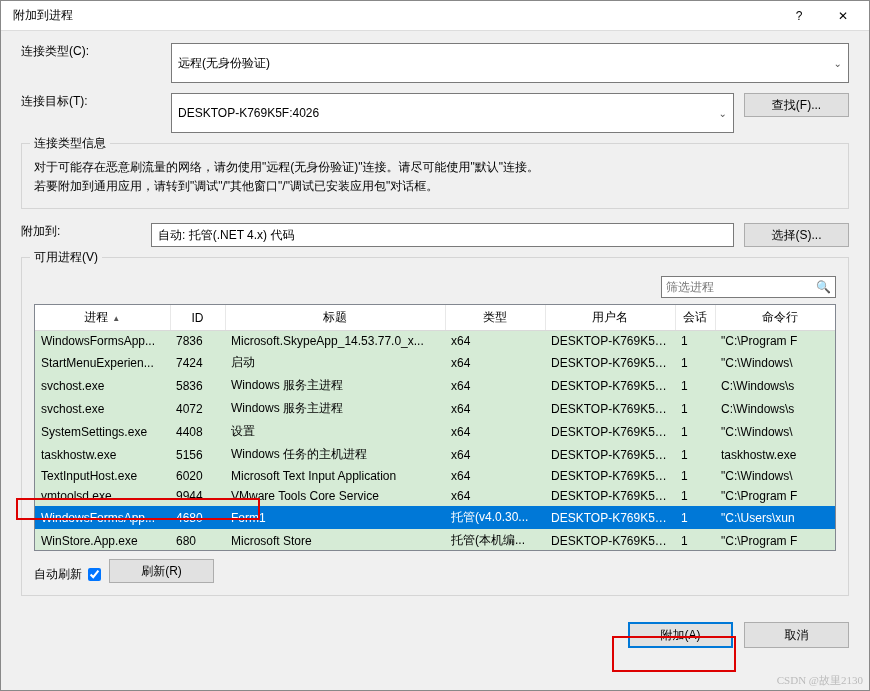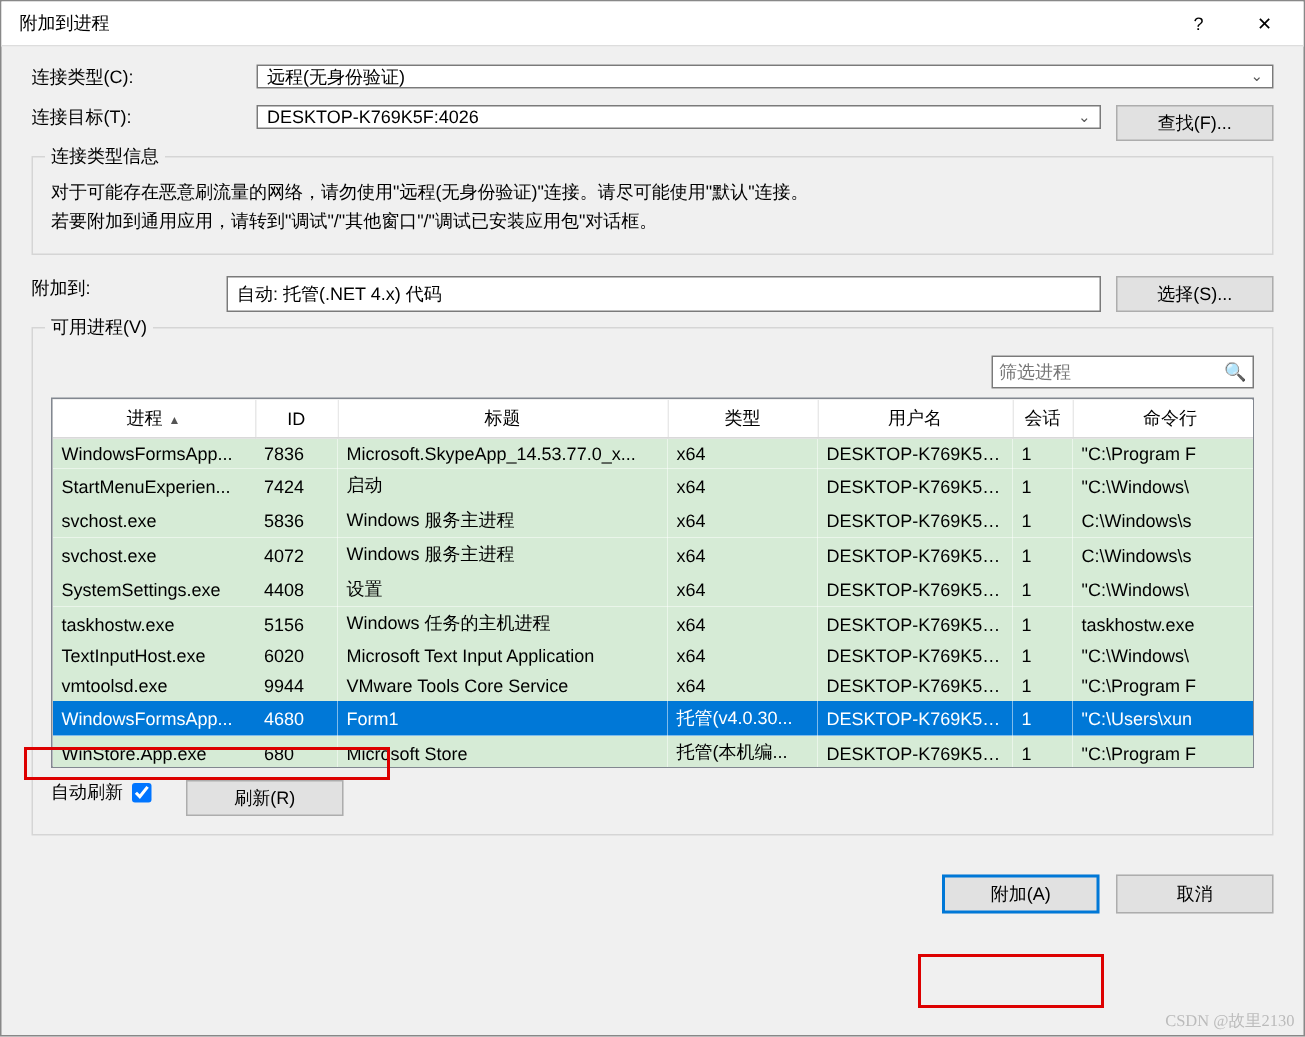--- a/index.html
+++ b/index.html
@@ -4,21 +4,21 @@
   <style>
     * { box-sizing: border-box; margin: 0; padding: 0; }
     body { font-family: "Microsoft YaHei", "Segoe UI", sans-serif; font-size: 12px; background: #f0f0f0; color: #000; }
     .dialog { width: 870px; height: 691px; background: #f0f0f0; border: 1px solid #888; position: relative; }
     .titlebar { height: 30px; background: #fff; display: flex; align-items: center; padding: 0 4px; border-bottom: 1px solid #ddd; }
     .titlebar .title { flex: 1; padding-left: 8px; font-size: 12px; }
     .titlebar .btn { width: 44px; height: 26px; display: flex; align-items: center; justify-content: center; cursor: pointer; }
     .content { padding: 12px 20px 4px 20px; }
     .row { display: flex; margin-bottom: 10px; gap: 10px; }
     .label { width: 140px; }
-    .combo { flex: 1; height: 16px; border: 1px solid #7a7a7a; background: #fff; padding: 2px 6px; display: flex; align-items: center; justify-content: space-between; }
+    .combo { flex: 1; height: 40px; border: 1px solid #7a7a7a; background: #fff; padding: 2px 6px; display: flex; align-items: center; justify-content: space-between; }
     .combo .arrow { font-size: 10px; color: #555; }
     .textbox { flex: 1; height: 24px; border: 1px solid #7a7a7a; background: #fff; padding: 2px 6px; display: flex; align-items: center; }
     .btn-std { width: 105px; height: 24px; border: 1px solid #adadad; background: #e1e1e1; cursor: pointer; font-family: inherit; font-size: 12px; }
     .btn-primary { border: 2px solid #0078d7; background: #e1e1e1; }
     .groupbox { border: 1px solid #d5d5d5; padding: 14px 12px 12px 12px; margin: 6px 0 12px 0; position: relative; }
     .groupbox .legend { position: absolute; top: -9px; left: 8px; background: #f0f0f0; padding: 0 4px; font-size: 12px; }
     .info-text { line-height: 1.6; }
     .search-wrap { display: flex; justify-content: flex-end; margin-bottom: 6px; }
     .search-box { width: 175px; height: 22px; border: 1px solid #7a7a7a; background: #fff; display: flex; align-items: center; padding: 0 4px; color: #777; }
     .search-box .icon { margin-left: auto; font-size: 12px; color: #555; }
@@ -31,21 +31,21 @@
     tbody tr.selected { background: #0078d7; color: #fff; padding-left: 28px; }
     .col-proc { width: 135px; }
     .col-id { width: 55px; }
     .col-title { width: 220px; }
     .col-type { width: 100px; }
     .col-user { width: 130px; }
     .col-sess { width: 40px; }
     .col-cmd { width: 130px; }
     .checkboxes { display: flex; justify-content: space-between; align-items: flex-start; margin-top: 8px; }
     .cb-left label { display: flex; align-items: center; gap: 6px; margin-bottom: 6px; cursor: pointer; }
-    .cb-right { display: flex; align-items: flex-start; gap: 23px; }
+    .cb-right { display: flex; align-items: flex-end; gap: 8px; }
     .footer { display: flex; justify-content: flex-end; gap: 11px; padding: 10px 20px 0 20px; }
     .red-box { position: absolute; border: 2px solid #d00; pointer-events: none; z-index: 10; }
     .watermark { position: absolute; bottom: 2px; right: 6px; color: #bbb; font-size: 11px; font-family: Liberation Serif, serif; text-align: right; }
     input[type=checkbox]{ width:13px; height:13px;}
   </style>
 </head>
 <body>
 
 <div class="dialog">
 

